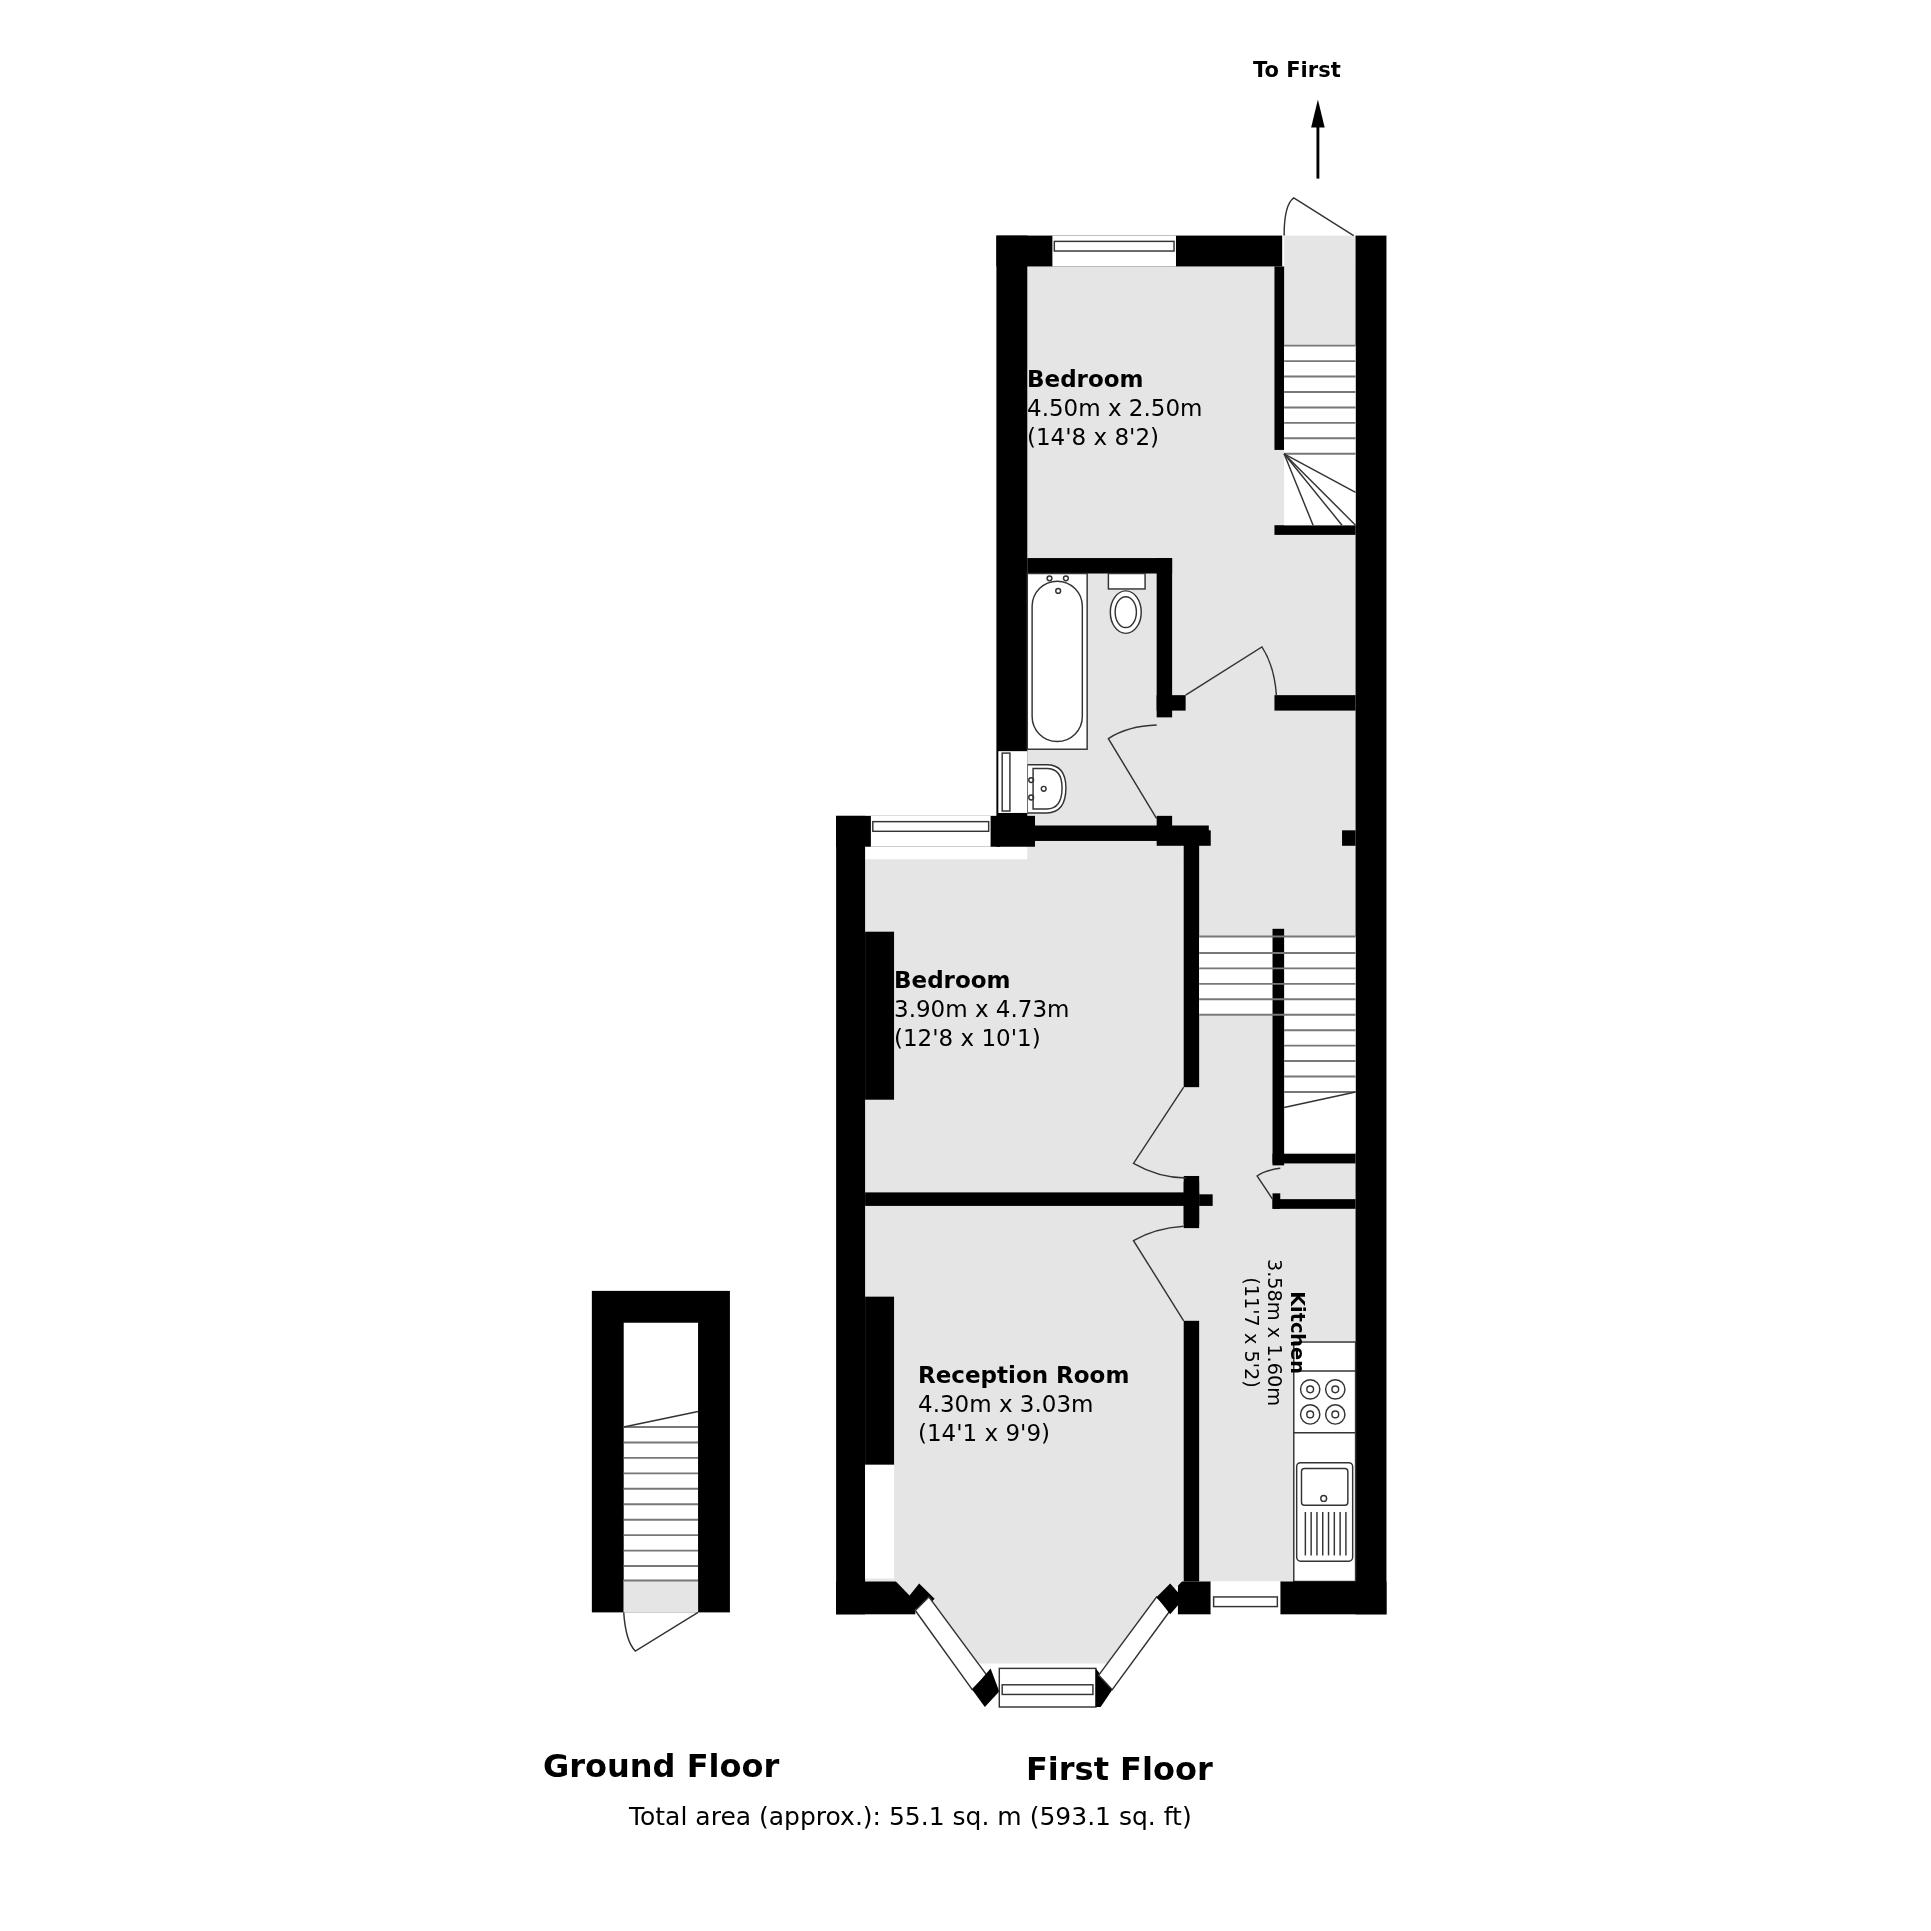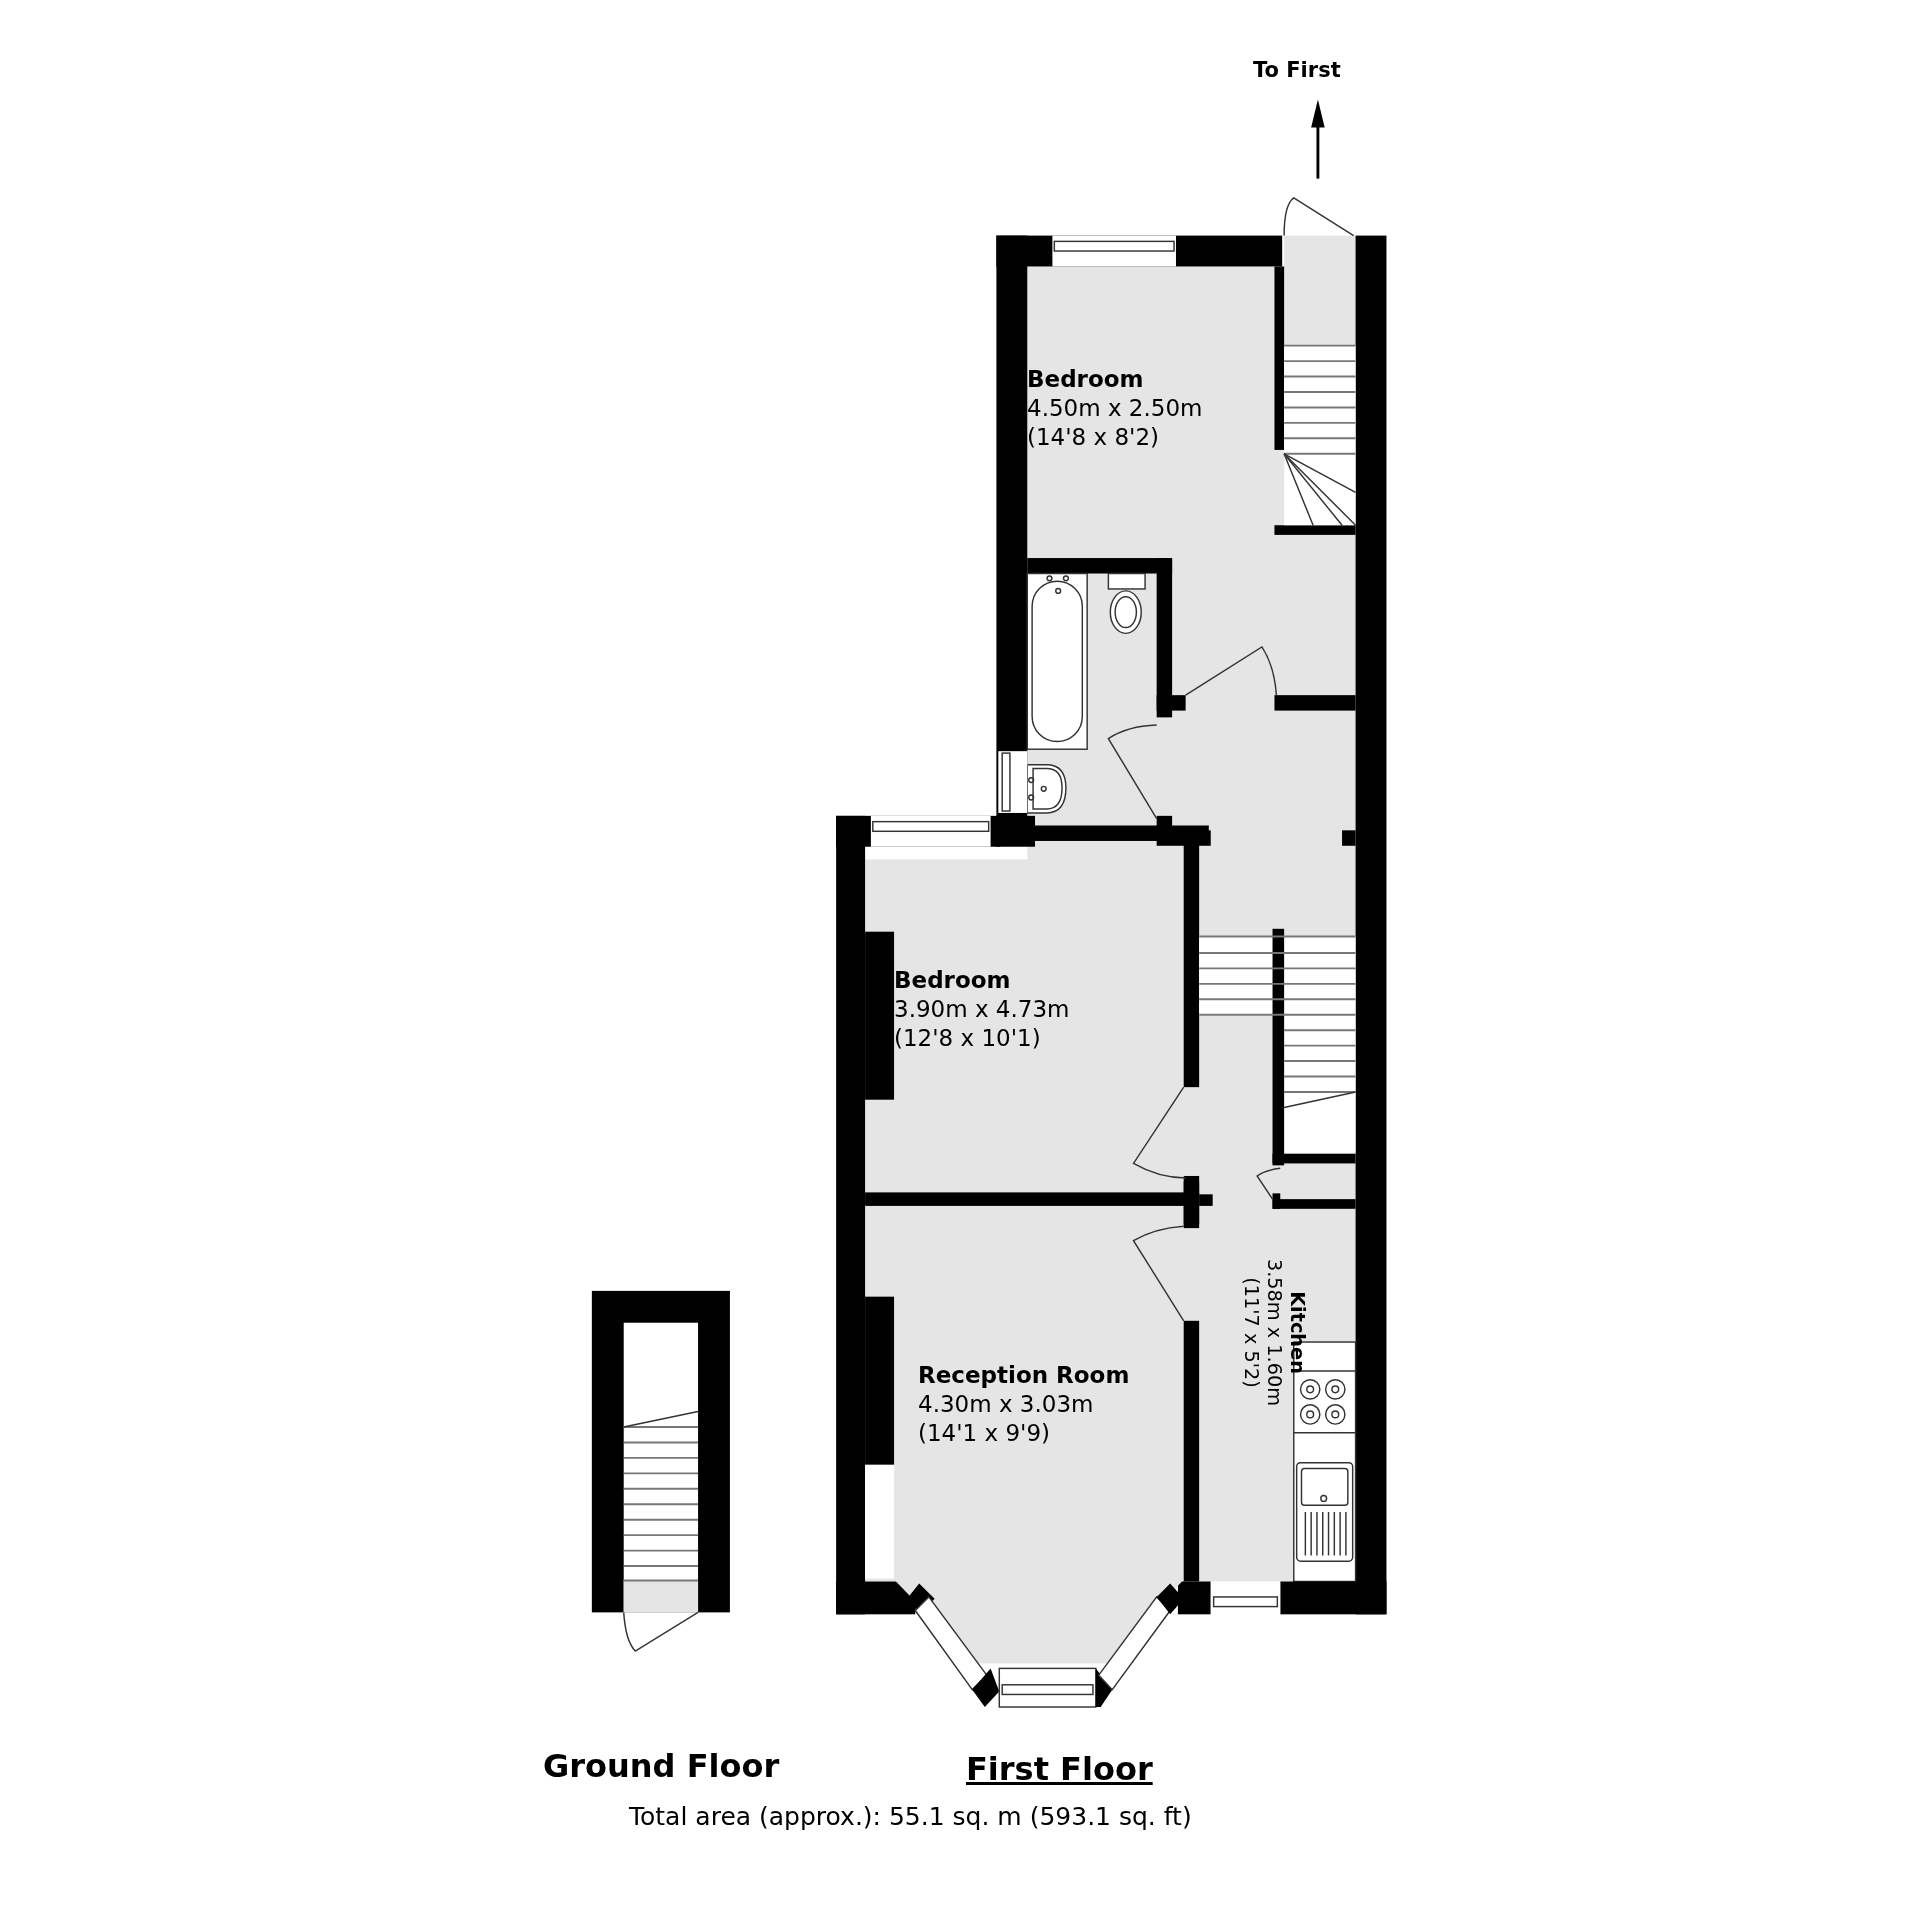--- a/index.html
+++ b/index.html
@@ -230,16 +230,16 @@
   <span class="room-dim">(14'1 x 9'9)</span>
 </div>
 
 <div class="label kitchen-label" style="left:1183px; top:1294px; width:174px; height:77px;">
   <span class="room-name">Kitchen</span>
   <span class="room-dim">3.58m x 1.60m</span>
   <span class="room-dim">(11'7 x 5'2)</span>
 </div>
 
 <div class="floor-title" style="left:543px; top:1719px;">Ground Floor</div>
-<div class="floor-title" style="left:966px; top:1722px;text-decoration:underline;">First Floor</div>
+<div class="floor-title" style="left:1026px; top:1722px;">First Floor</div>
 
 <div class="total-area" style="left:629px; top:1802px;">Total area (approx.): 55.1 sq. m (593.1 sq. ft)</div>
 
 
 </body></html>

